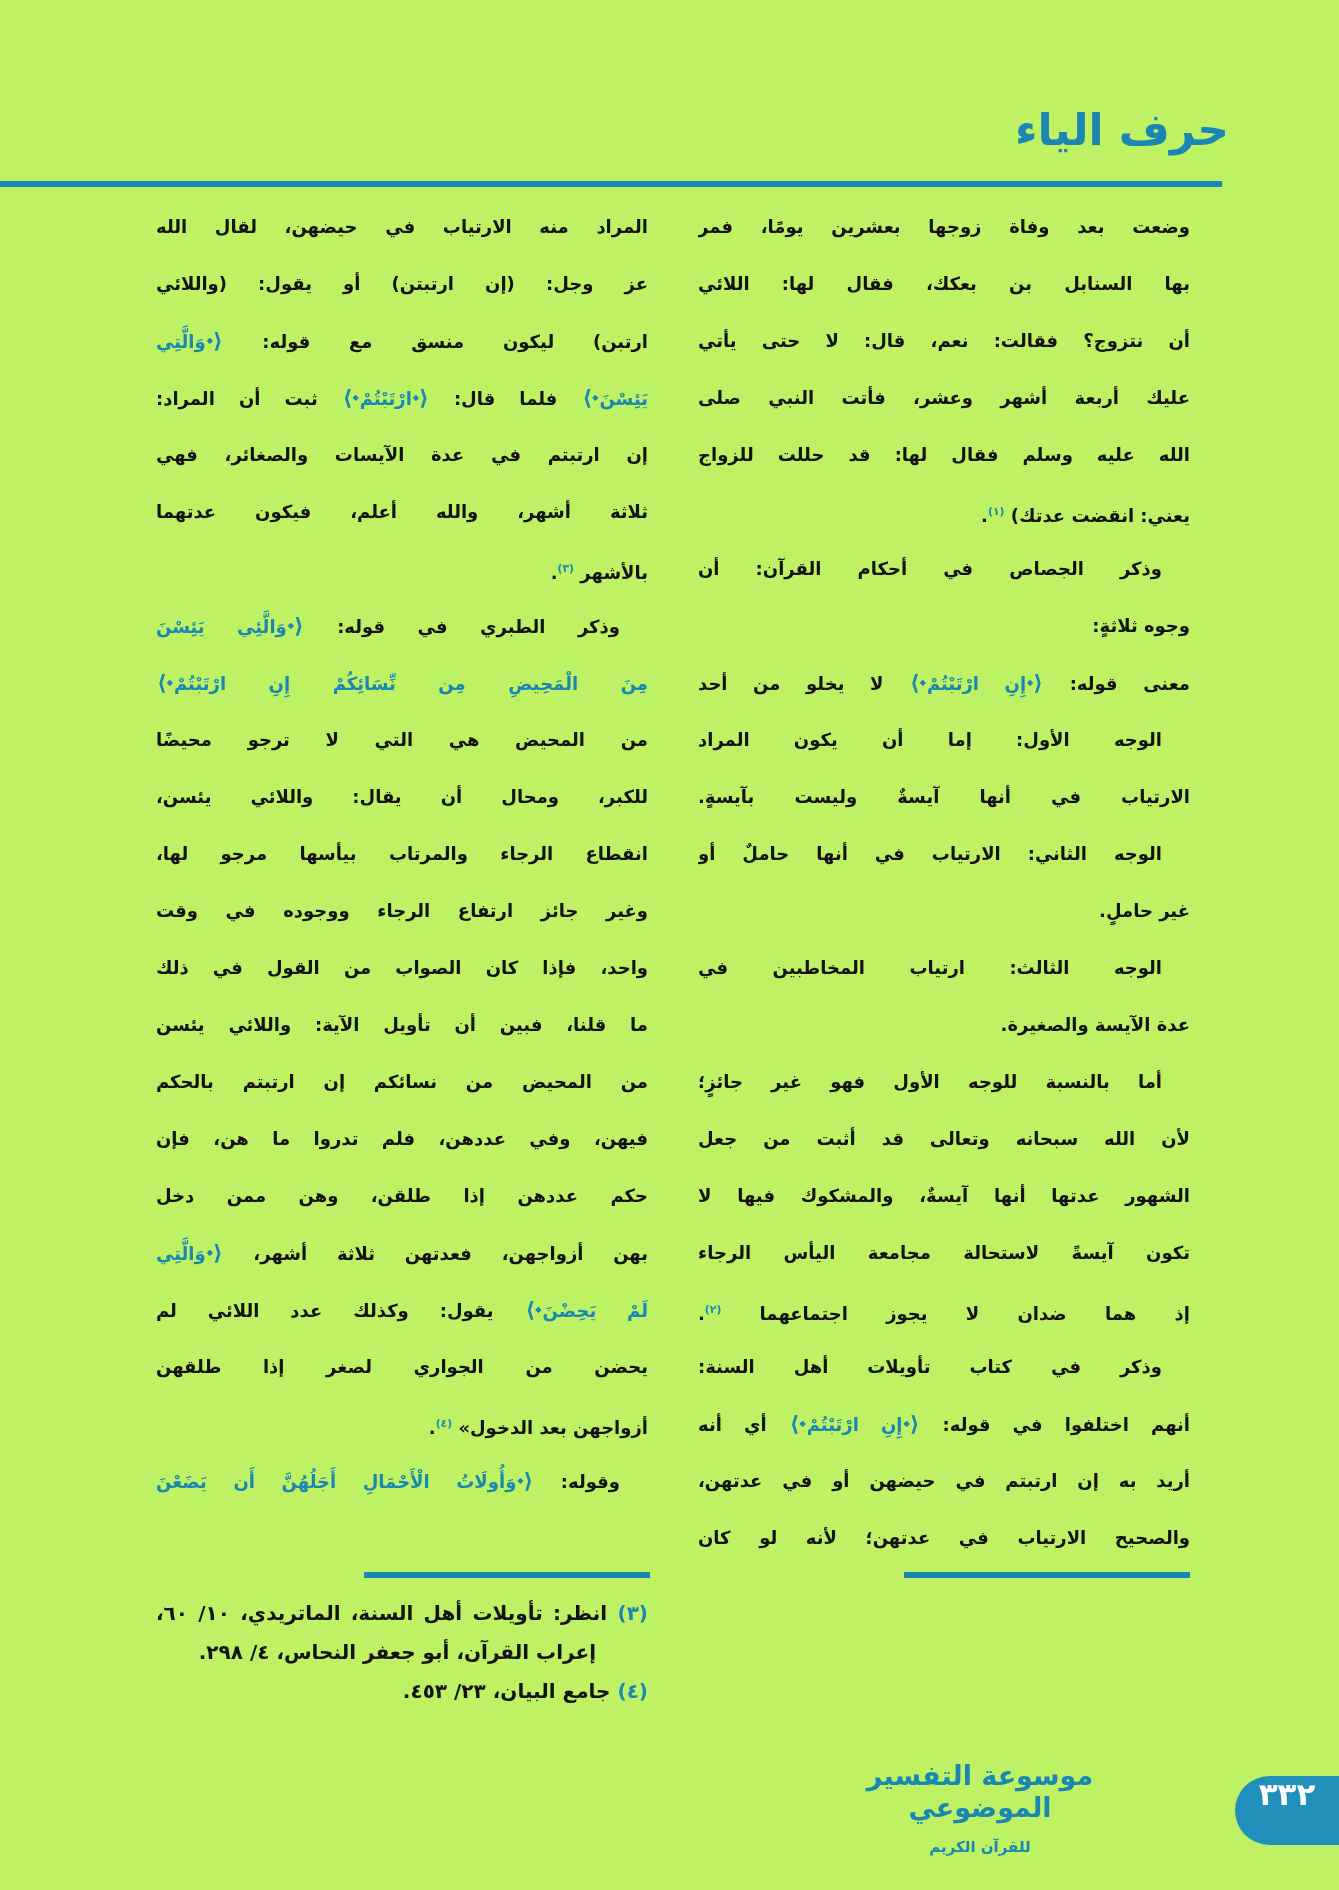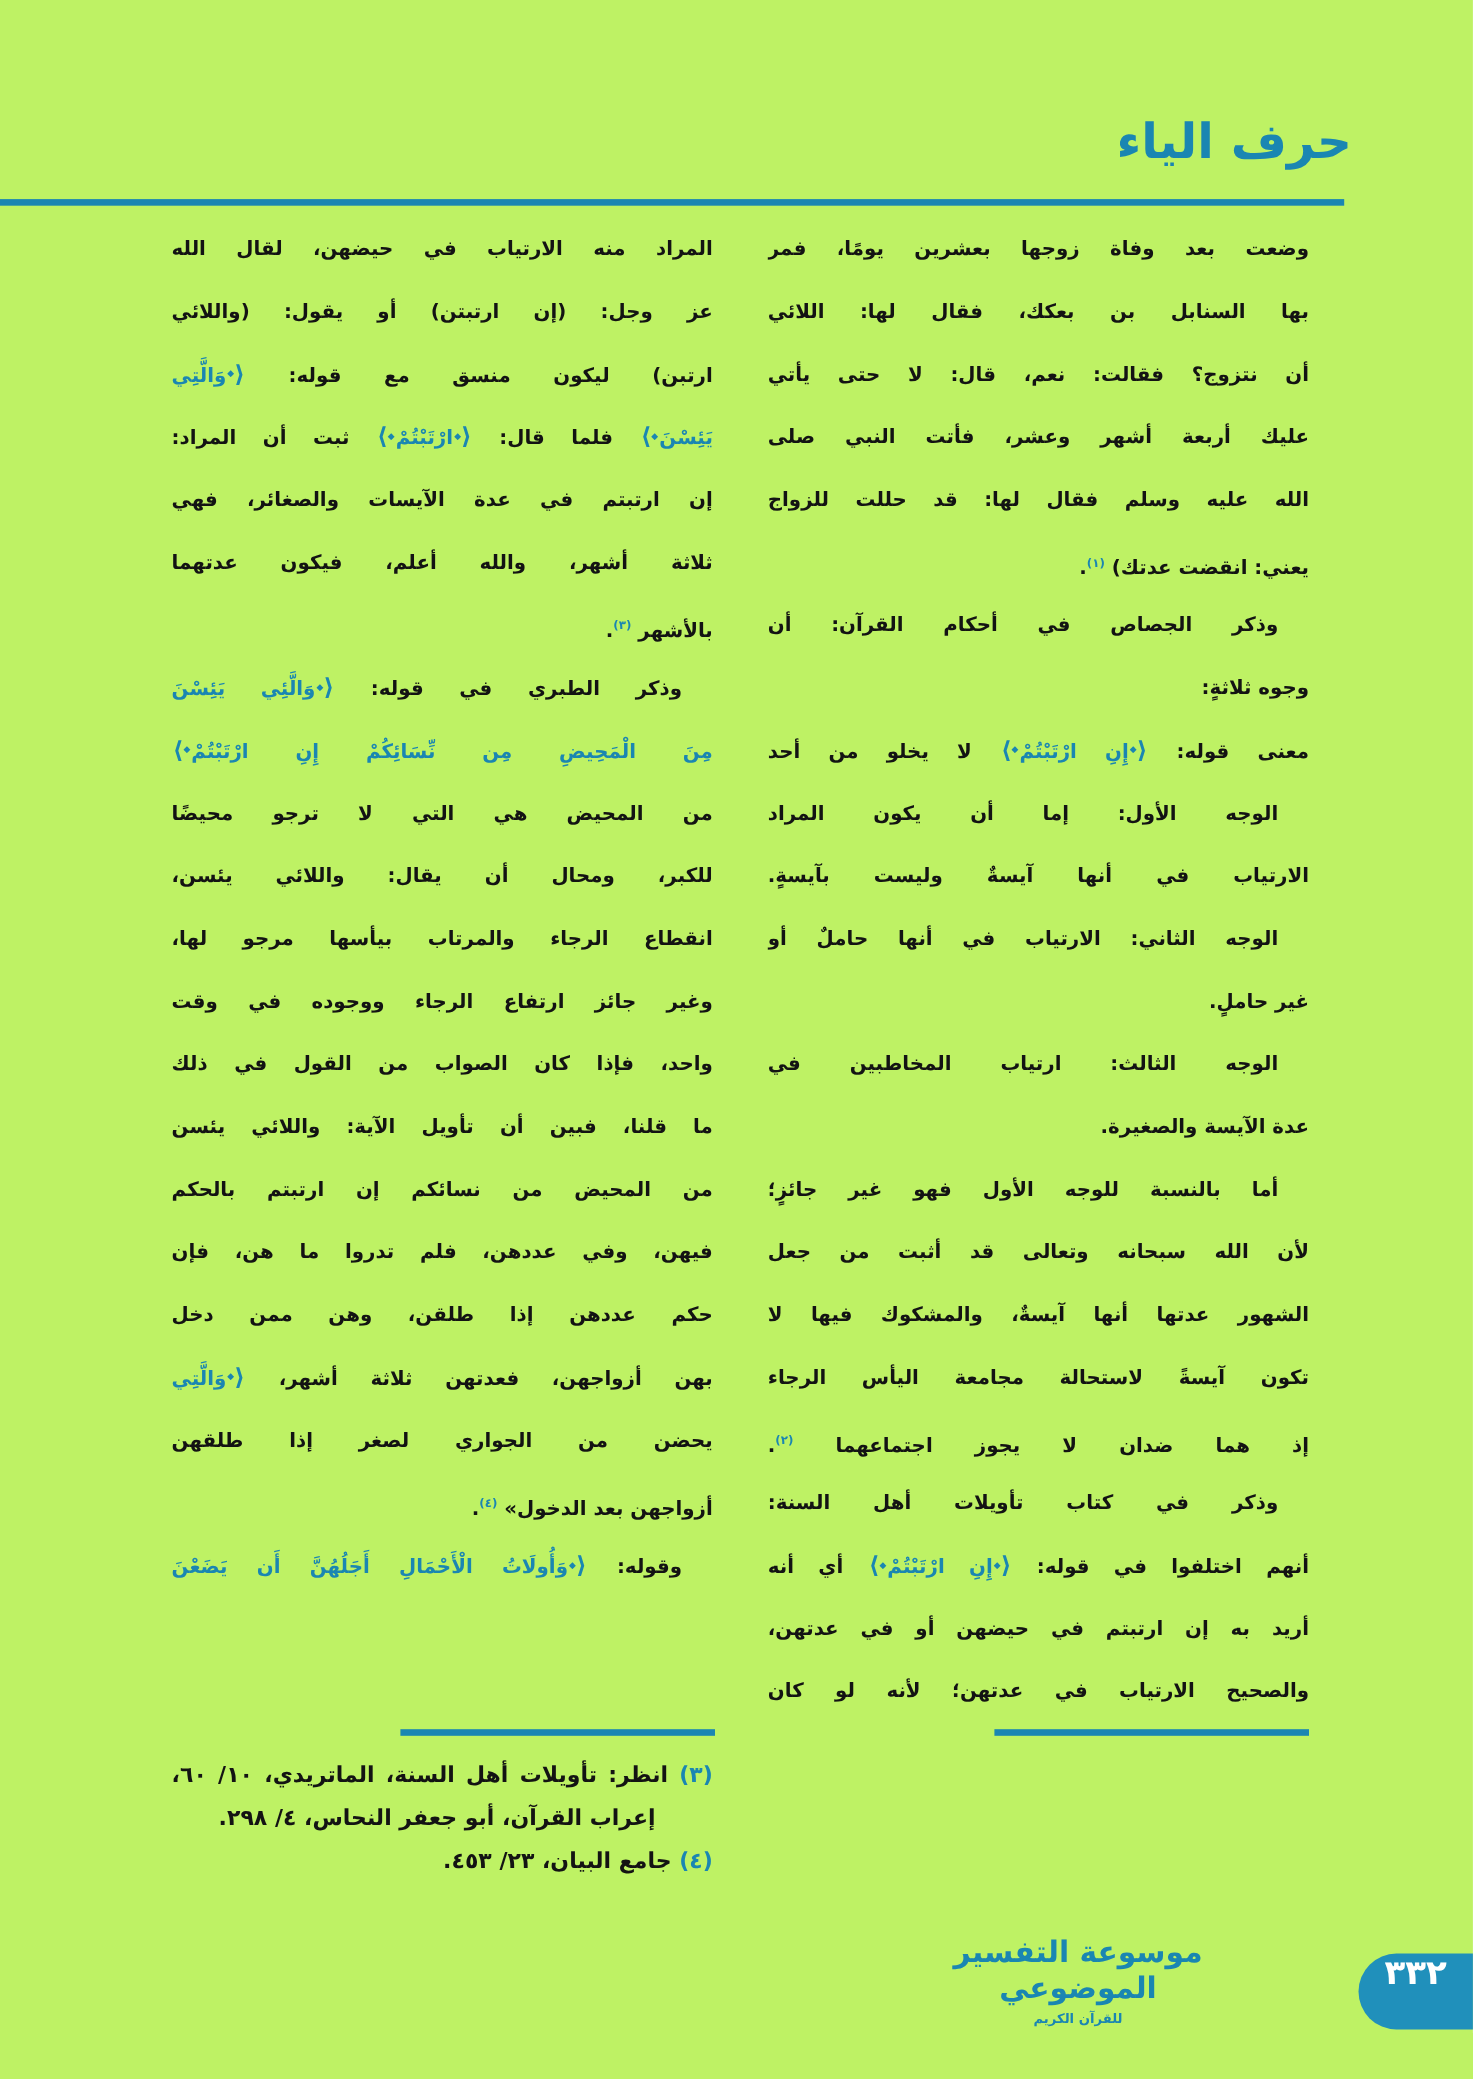--- a/index.html
+++ b/index.html
@@ -26,21 +26,21 @@
   .fnrule.leftr{left:364px;}
   .fnblock{position:absolute;top:1594px;width:492px;direction:rtl;font-size:20px;
       font-weight:700;line-height:39px;text-align:justify;color:#131313;}
   .fnblock.rightf{left:698px;}
   .fnblock.leftf{left:156px;}
   .fn{padding-right:52px;text-indent:-52px;}
   .fn .mk{color:var(--accent);}
   .logo{position:absolute;left:810px;width:340px;top:1760px;text-align:center;direction:rtl;
       color:var(--accent);}
   .logo .l1{font-size:27px;font-weight:bold;line-height:32px;letter-spacing:-1px;}
-  .logo .l2{font-size:12px;font-weight:bold;line-height:22px;}
+  .logo .l2{font-size:15px;font-weight:bold;line-height:22px;margin-top:12px;}
   .page-badge{position:absolute;top:1776px;right:0;width:104px;height:69px;
       background:var(--badge);border-radius:36px 0 0 36px;color:#ffffff;
       display:flex;align-items:flex-start;justify-content:center;
       font-size:31px;font-weight:bold;direction:rtl;}
 </style>
 </head>
 <body>
 
 <div class="page">
 
@@ -86,20 +86,21 @@
       <div class="line"><span>من المحيض هي التي لا ترجو محيضًا</span></div>
       <div class="line"><span>للكبر، ومحال أن يقال: واللائي يئسن،</span></div>
       <div class="line"><span>انقطاع الرجاء والمرتاب بيأسها مرجو لها،</span></div>
       <div class="line"><span>وغير جائز ارتفاع الرجاء ووجوده في وقت</span></div>
       <div class="line"><span>واحد، فإذا كان الصواب من القول في ذلك</span></div>
       <div class="line"><span>ما قلنا، فبين أن تأويل الآية: واللائي يئسن</span></div>
       <div class="line"><span>من المحيض من نسائكم إن ارتبتم بالحكم</span></div>
       <div class="line"><span>فيهن، وفي عددهن، فلم تدروا ما هن، فإن</span></div>
       <div class="line"><span>حكم عددهن إذا طلقن، وهن ممن دخل</span></div>
       <div class="line"><span>بهن أزواجهن، فعدتهن ثلاثة أشهر، </span><span class="qb"><span class="d">◆</span><span class="g">⟩</span></span><span class="q">وَالَّتِي</span></div>
+      <div class="line"><span class="q">لَمْ يَحِضْنَ</span><span class="qb"><span class="g">⟨</span><span class="d">◆</span></span><span> يقول: وكذلك عدد اللائي لم</span></div>
       <div class="line"><span>يحضن من الجواري لصغر إذا طلقهن</span></div>
       <div class="line r"><span>أزواجهن بعد الدخول» </span><span class="fnref">(٤)</span><span>.</span></div>
       <div class="line ind"><span>وقوله: </span><span class="qb"><span class="d">◆</span><span class="g">⟩</span></span><span class="q">وَأُولَاتُ الْأَحْمَالِ أَجَلُهُنَّ أَن يَضَعْنَ</span></div>
     </div>
 
   <div class="fnrule rightr"></div>
   <div class="fnrule leftr"></div>
 
   <div class="fnblock leftf">
       <div class="fn"><span class="mk">(٣) </span><span>انظر: تأويلات أهل السنة، الماتريدي، ١٠/ ٦٠، إعراب القرآن، أبو جعفر النحاس، ٤/ ٢٩٨.</span></div>

